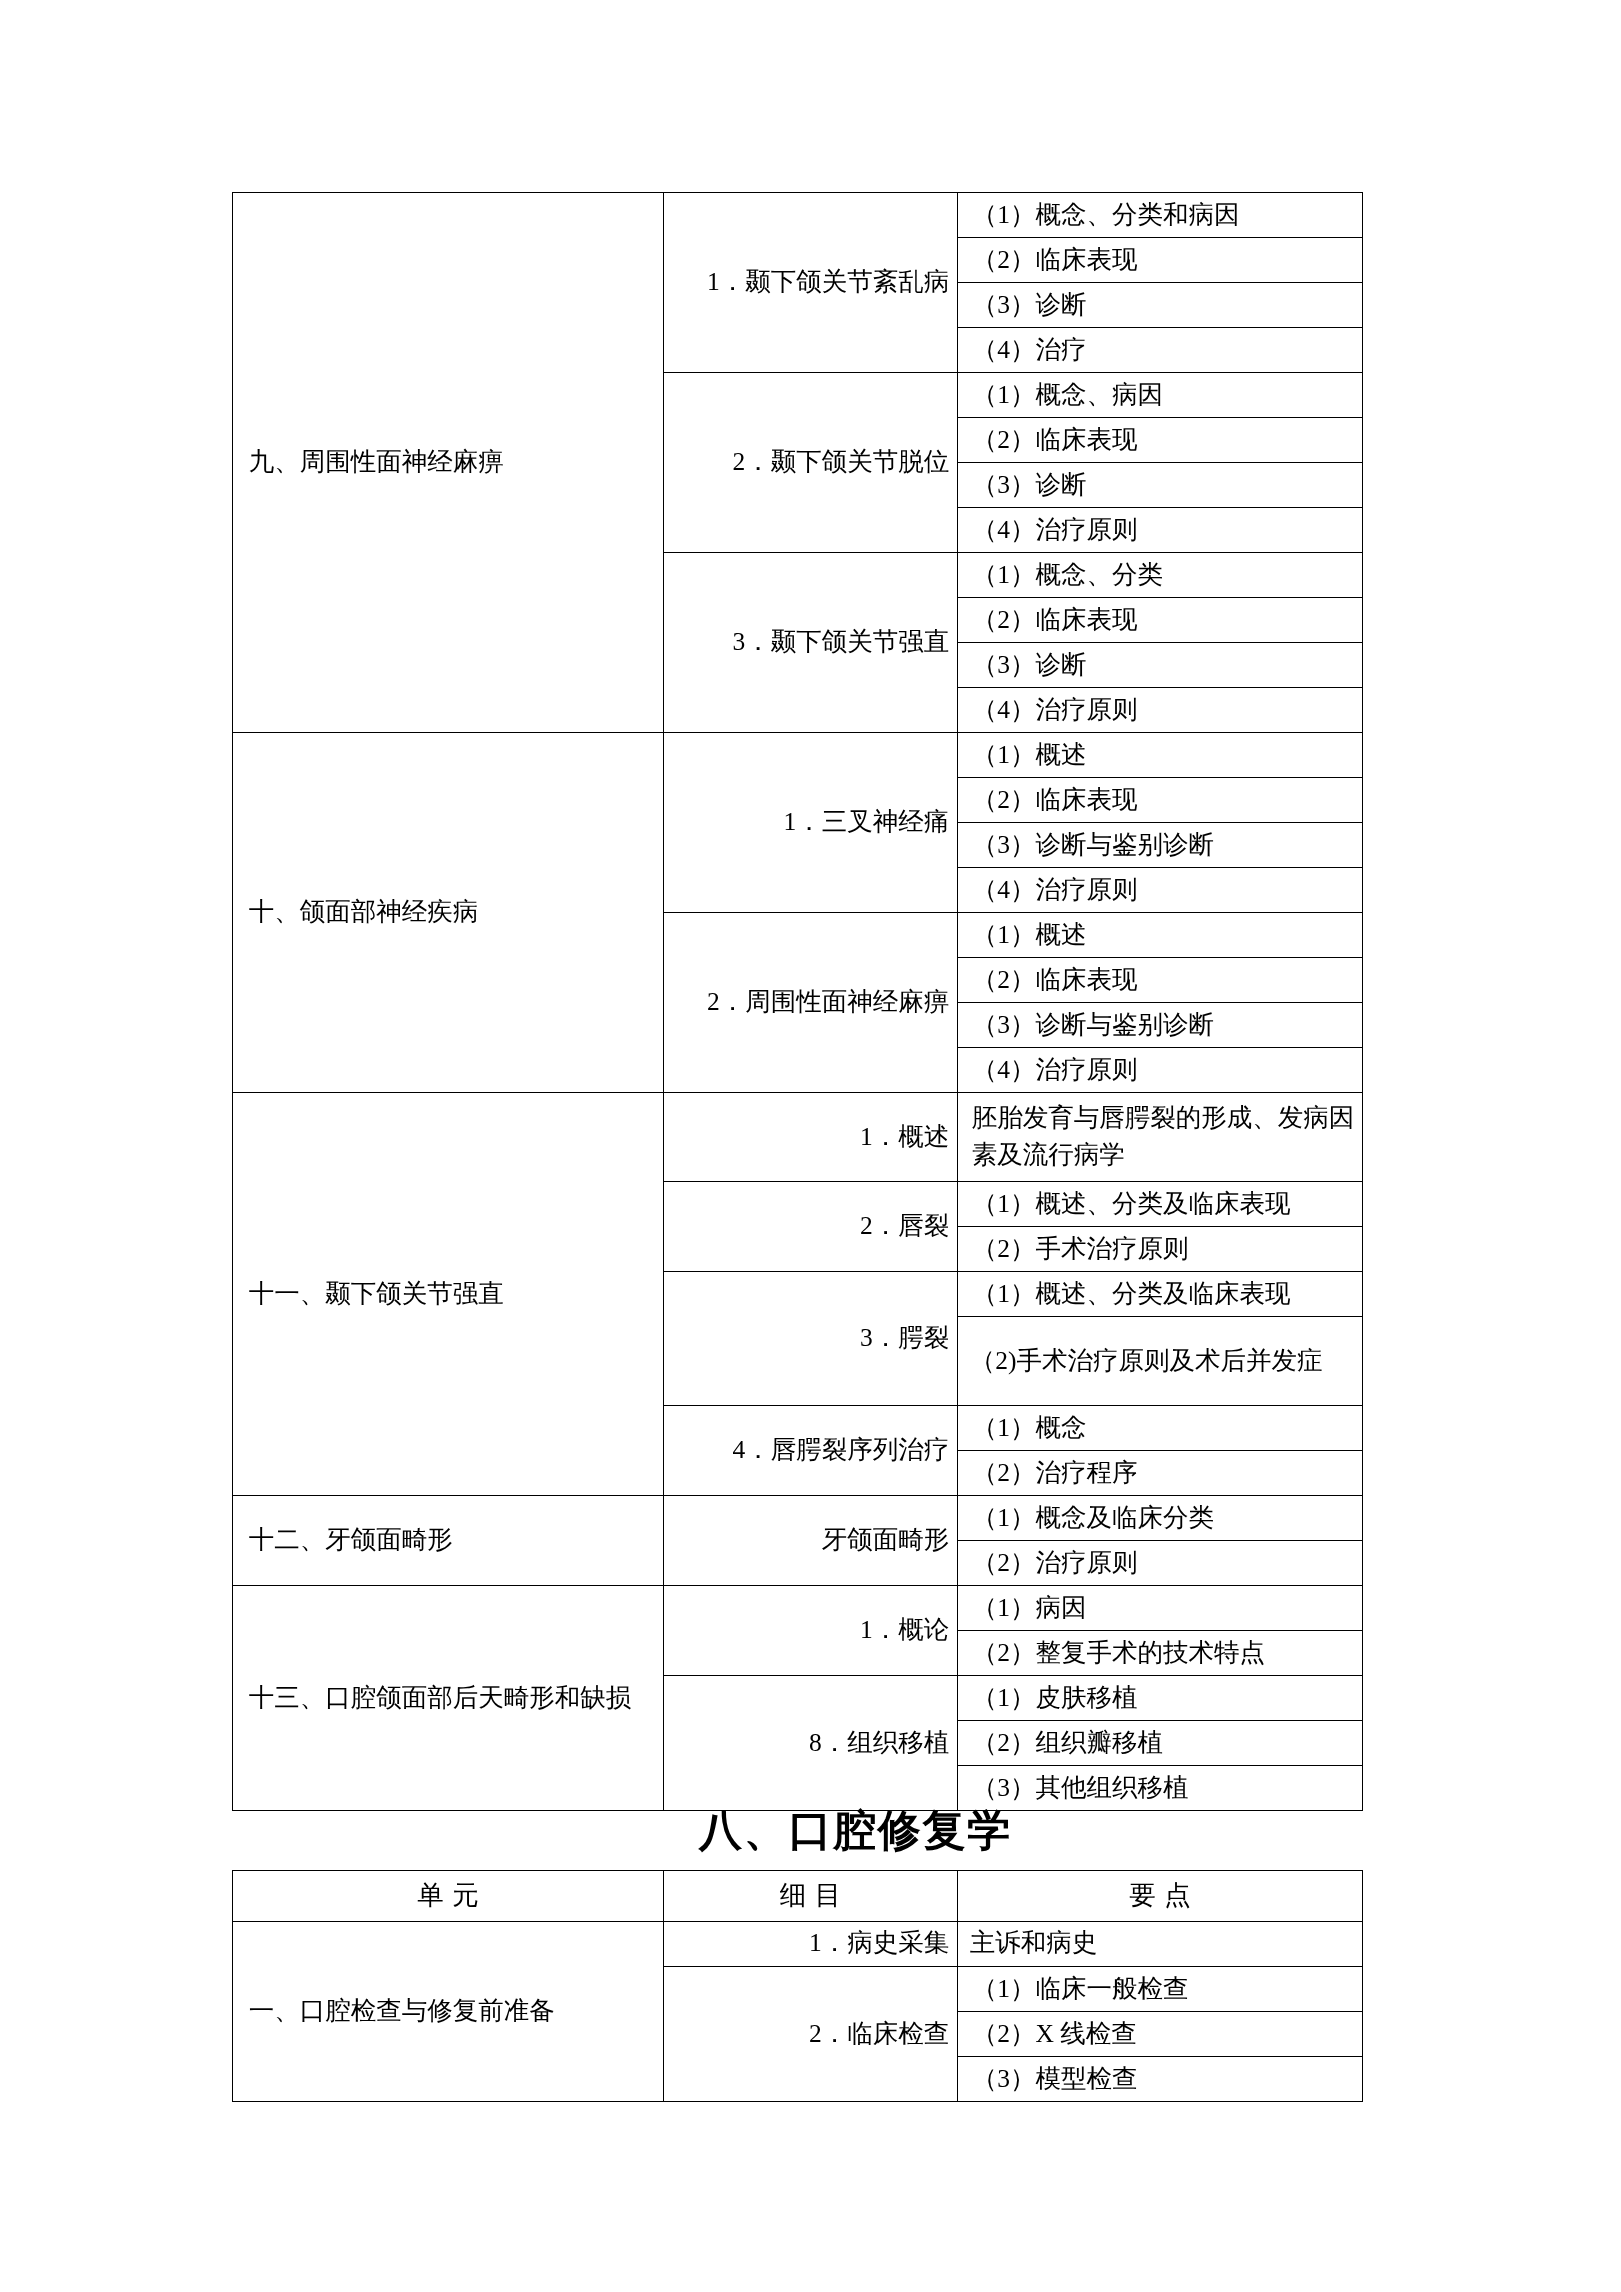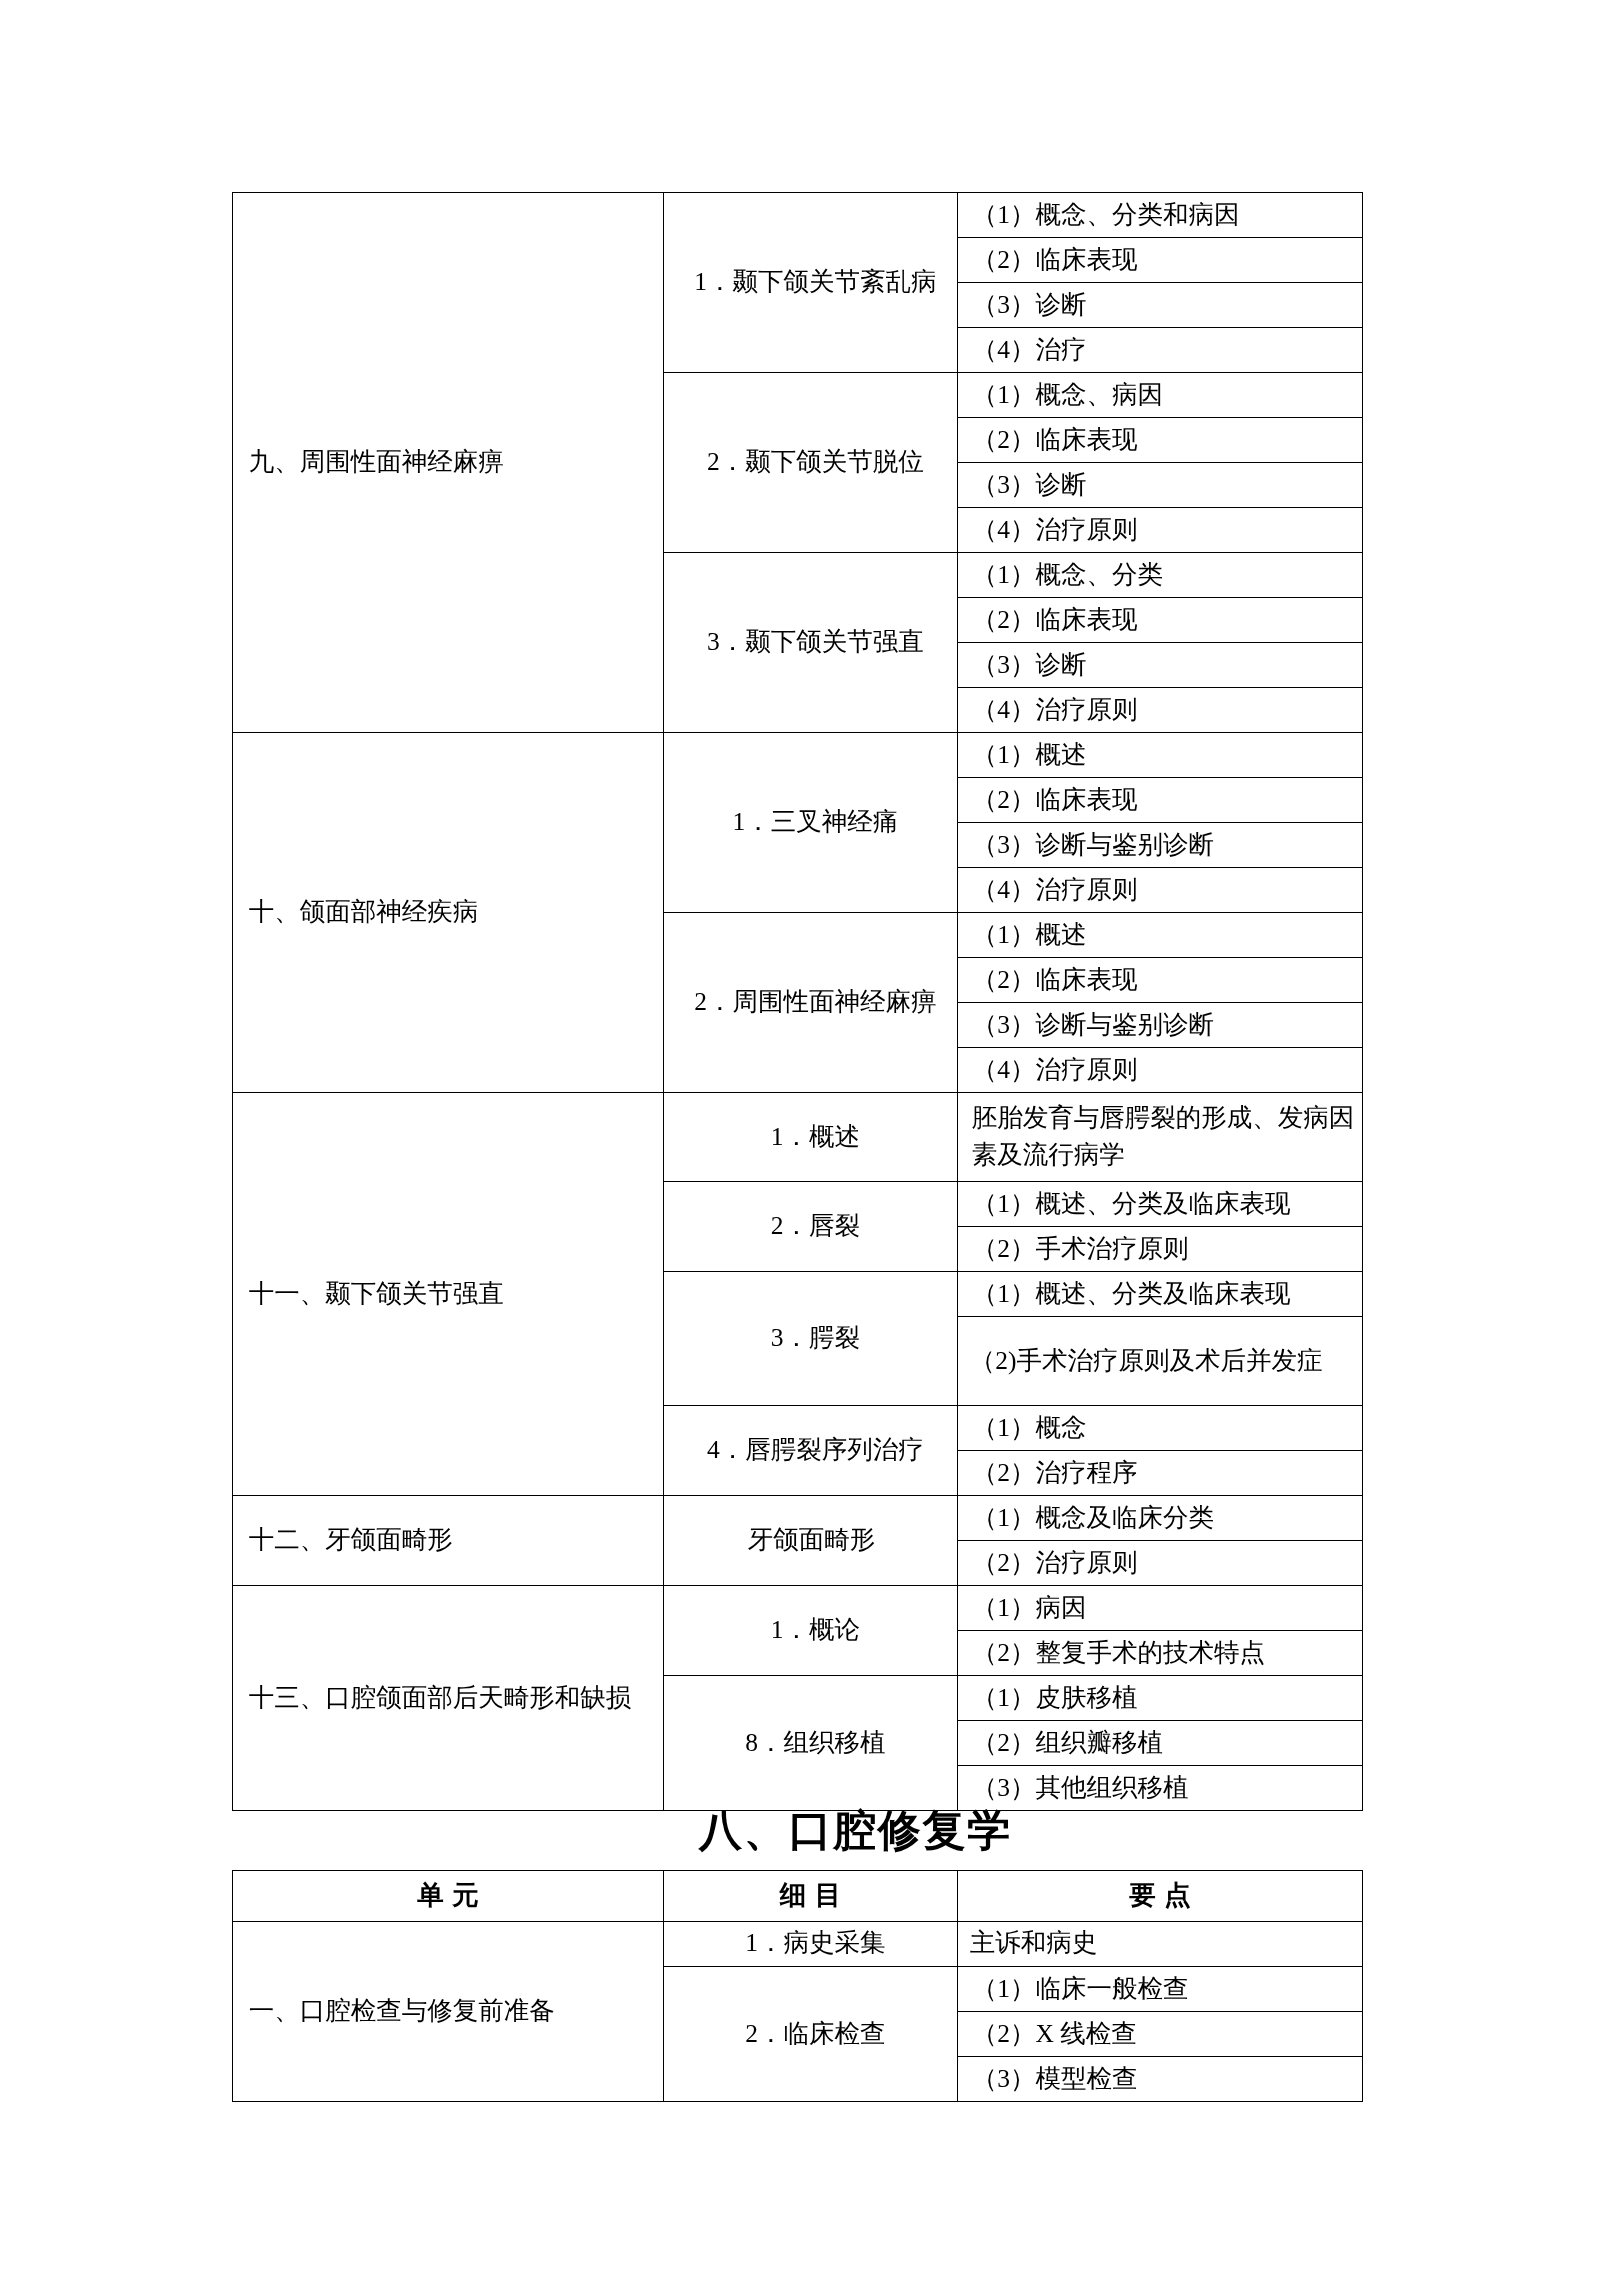--- a/index.html
+++ b/index.html
@@ -44,32 +44,32 @@
   .col-detail { width: 294px; }
   .col-point  { width: 405px; }
 
   
   .cell-unit {
     padding: 5.9px 9.8px 5.9px 15.7px;
     text-align: left;
   }
   .cell-detail {
     padding: 5.9px 7.8px 5.9px 17.6px;
-    text-align: center;
+    text-align: right;
   }
   .cell-point {
     padding: 4.9px 7.8px 4.9px 13.7px;
     text-align: left;
   }
   .cell-point.tight { padding-left: 11.8px; }
 
   
   .thead-cell {
     text-align: center;
-    font-weight: bold;
+    font-weight: normal;
     padding: 7.8px 0 7.8px 0;
     letter-spacing: 0.32em;
     text-indent: 0.32em;
     font-size: 26.5px;
   }
 
   
   .r-std  { height: 44px; }
 
   

